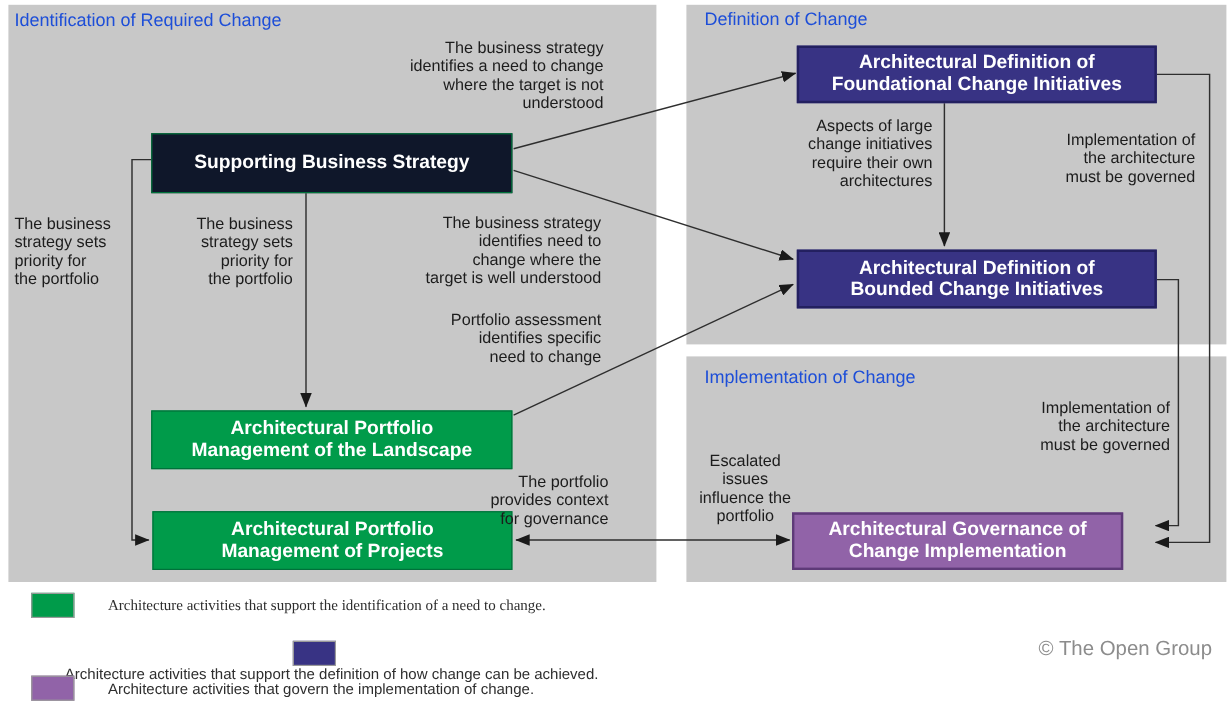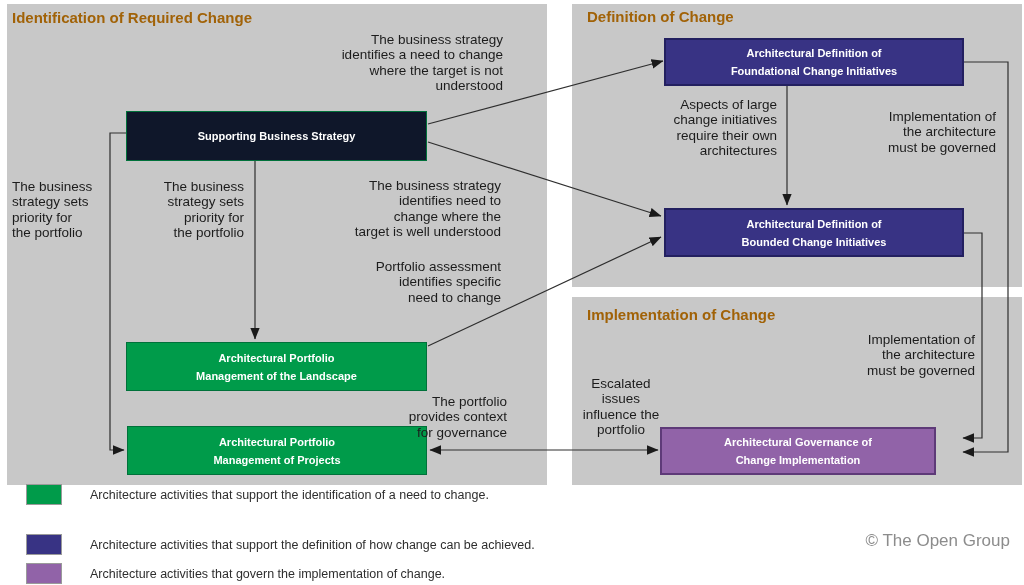--- a/index.html
+++ b/index.html
@@ -2,26 +2,26 @@
 <html><head>
 <meta charset="utf-8">
 <style>
   html,body{margin:0;padding:0;background:#ffffff;}
   #stage{
     position:relative;width:1024px;height:585px;background:#ffffff;overflow:hidden;
     font-family:"Liberation Sans","DejaVu Sans",sans-serif;
   }
   .panel{position:absolute;background:#C8C8C8;}
   .panel-title{
-    position:absolute;font-size:15px;font-weight:bold;color:#a16207;
+    position:absolute;font-size:15px;font-weight:normal;color:#1d4ed8;
     white-space:pre-line;z-index:3;
   }
   .node{
     position:absolute;display:flex;align-items:center;justify-content:center;
-    color:#ffffff;font-weight:bold;font-size:11px;line-height:18px;
+    color:#ffffff;font-weight:bold;font-size:16px;line-height:18px;
     text-align:center;white-space:pre-line;z-index:2;box-sizing:border-box;
   }
   .node.green{border:1px solid #00713a;}
   .node.blue{border:2px solid #232060;}
   .node.purple{border:2px solid #5E3A78;}
   .ann{
     position:absolute;font-size:13.5px;line-height:15.4px;color:#1c1c1c;
     white-space:pre-line;z-index:3;
   }
   .ann.right{text-align:right;}
@@ -107,25 +107,25 @@
 the architecture
 must be governed</div>
   <div class="ann right" style="top:332px;right:49px;">Implementation of
 the architecture
 must be governed</div>
   <div class="ann center" style="top:376px;left:571px;width:100px;">Escalated
 issues
 influence the
 portfolio</div>
 
-  <div class="legend-row" style="left:26px;top:484px;">
+  <div class="legend-row" style="left:26px;top:494px;font-family:Liberation Serif, serif;">
     <div class="swatch" style="background: rgb(0, 155, 74);"></div>
     <div class="legend-label">Architecture activities that support the identification of a need to change.</div>
   </div>
-  <div class="legend-row" style="left:26px;top:534px;">
+  <div class="legend-row" style="left:26px;top:534px;flex-direction:column;">
     <div class="swatch" style="background: rgb(56, 51, 132);"></div>
     <div class="legend-label">Architecture activities that support the definition of how change can be achieved.</div>
   </div>
   <div class="legend-row" style="left:26px;top:563px;">
     <div class="swatch" style="background: rgb(145, 99, 168);"></div>
     <div class="legend-label">Architecture activities that govern the implementation of change.</div>
   </div>
 
   <div class="copyright" style="top:531px;right:14px;">© The Open Group</div>
 

